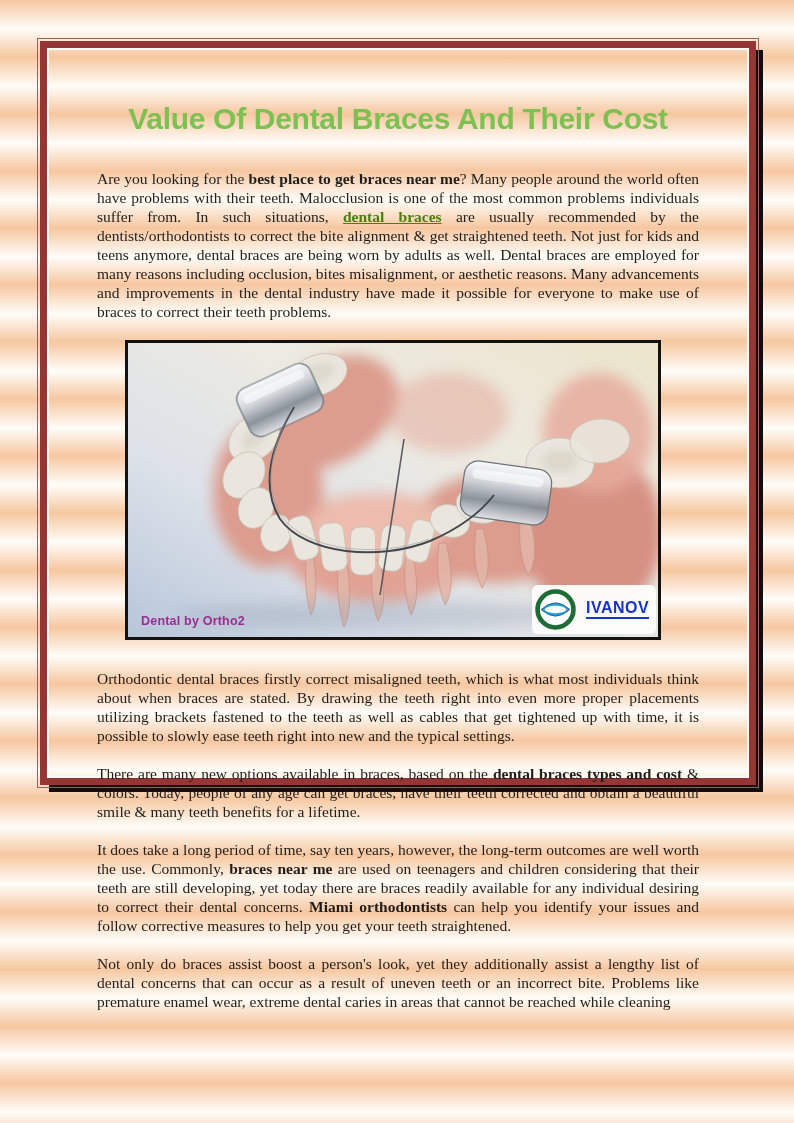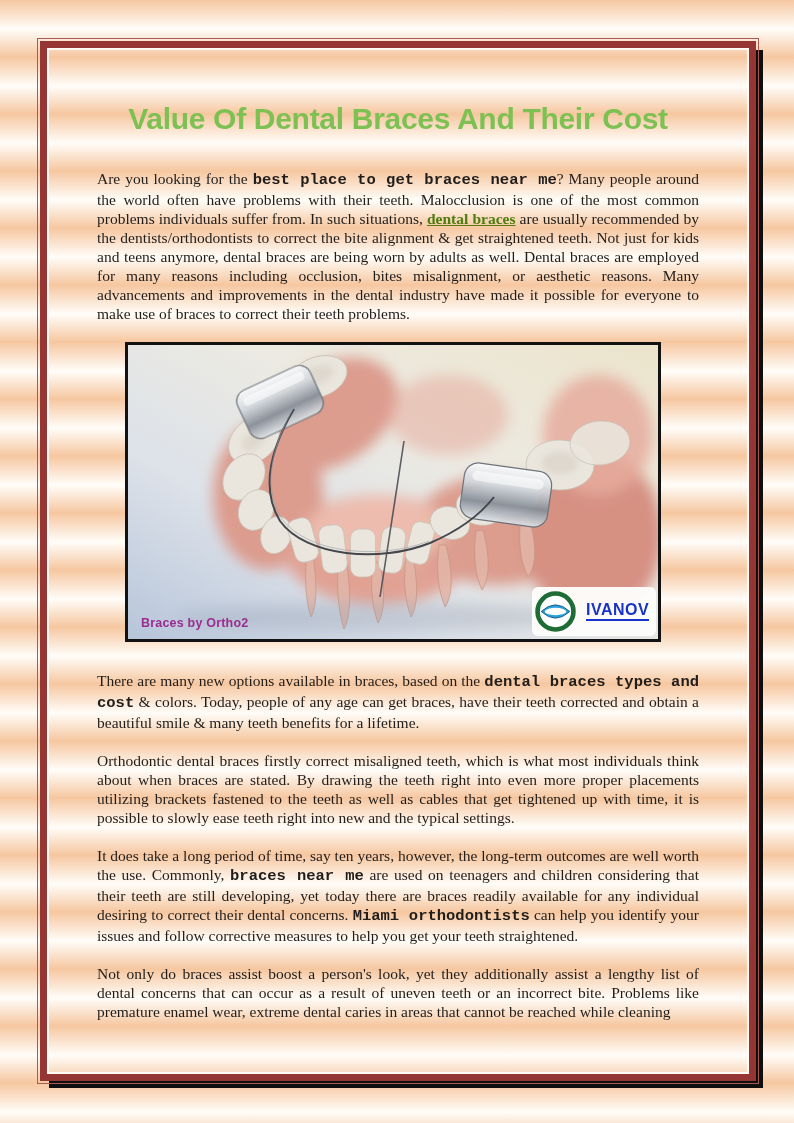--- a/index.html
+++ b/index.html
@@ -2,36 +2,36 @@
 <html><head>
 <meta charset="utf-8">
 <style>
   html,body{margin:0;padding:0;}
   body{
     width:794px;height:1123px;position:relative;overflow:hidden;
     background:repeating-linear-gradient(180deg,#f6c7a0 0px,#fffdf9 29px,#f6c7a0 57px);
     font-family:"Liberation Serif",serif;
   }
   .frame{
-    position:absolute;left:40px;top:41px;width:716px;height:1040px;
+    position:absolute;left:40px;top:41px;width:716px;height:744px;
     box-sizing:border-box;border:7px solid #963634;
     outline:1px solid #a85a55;outline-offset:2px;
     box-shadow:8px 8px 0 -1px #0f0f0f, inset 0 0 0 2px rgba(255,253,250,.9);
   }
   .content{height:100%;box-sizing:border-box;padding:54px 50px 0 50px;}
   h1.page-title{
     margin:0 0 33px 0;text-align:center;
     font-family:"Liberation Sans",sans-serif;font-weight:bold;
     font-size:30px;letter-spacing:-0.3px;color:#7cc152;
   }
   .article p{
     margin:0 0 19px 0;font-size:15.5px;line-height:19px;
     text-align:justify;color:#211d1a;
   }
-  .article .b{font-weight:bold;font-family:Liberation Mono, monospace;}
+  .article .b{font-weight:bold;}
   .article a{color:#4d7c0f;font-weight:bold;text-decoration:underline;cursor:pointer;}
   figure.braces-figure{
     margin:15px 0 29px 28px;width:536px;height:300px;box-sizing:border-box;
     border:3px solid #121212;position:relative;background:#e9ebee;overflow:hidden;
   }
   figure.braces-figure svg.jaw{display:block;width:530px;height:294px;}
   .powered-by{
     position:absolute;left:13px;bottom:9px;
     font-family:"Liberation Sans",sans-serif;font-weight:bold;
     font-size:12.5px;color:#9b2d90;letter-spacing:.2px;
@@ -144,38 +144,38 @@
 
           <g fill="none">
             <path d="M166,64 C146,98 130,140 152,176 C178,212 252,218 302,198 C330,186 352,170 366,152" stroke="#43474d" stroke-width="2"></path>
             <path d="M166,62 C147,96 132,139 154,174 C180,209 252,215 301,196" stroke="#9aa1a8" stroke-width="0.9" opacity="0.7"></path>
             <path d="M276,96 C268,150 258,210 252,252" stroke="#43474d" stroke-width="1.6" opacity="0.85"></path>
           </g>
 
           <ellipse cx="250" cy="272" rx="200" ry="14" fill="#8e99ab" opacity="0.3" filter="url(#blur6)"></ellipse>
         </svg>
 
-        <div class="powered-by">Braces by Ortho2</div>
+        <div class="powered-by">Dental by Ortho2</div>
 
         <div class="logo">
           <svg class="logo-circle" viewBox="0 0 40 40" aria-hidden="true">
             <circle cx="20" cy="20" r="17.5" fill="#ffffff" stroke="#1e6b35" stroke-width="4.5"></circle>
             <path d="M6,20 Q20,7 34,20 Q20,33 6,20 Z" fill="#2a9fd8" stroke="#16527e" stroke-width="0.8"></path>
             <ellipse cx="20" cy="20" rx="10.5" ry="3.6" fill="#ffffff"></ellipse>
           </svg>
           <div class="logo-text">
             <span class="logo-name">IVANOV</span>
             <span class="logo-line2">ORTHODONTIC</span>
             <span class="logo-line3">EXPERTS</span>
           </div>
         </div>
       </figure>
 
       <div id="para-slot-2">
+          <p><span>Orthodontic dental braces firstly correct misaligned teeth, which is what most individuals think about when braces are stated. By drawing the teeth right into even more proper placements utilizing brackets fastened to the teeth as well as cables that get tightened up with time, it is possible to slowly ease teeth right into new and the typical settings.</span></p>
           <p><span>There are many new options available in braces, based on the </span><span class="b">dental braces types and cost</span><span> &amp; colors. Today, people of any age can get braces, have their teeth corrected and obtain a beautiful smile &amp; many teeth benefits for a lifetime.</span></p>
-          <p><span>Orthodontic dental braces firstly correct misaligned teeth, which is what most individuals think about when braces are stated. By drawing the teeth right into even more proper placements utilizing brackets fastened to the teeth as well as cables that get tightened up with time, it is possible to slowly ease teeth right into new and the typical settings.</span></p>
           <p><span>It does take a long period of time, say ten years, however, the long-term outcomes are well worth the use. Commonly, </span><span class="b">braces near me</span><span> are used on teenagers and children considering that their teeth are still developing, yet today there are braces readily available for any individual desiring to correct their dental concerns. </span><span class="b">Miami orthodontists</span><span> can help you identify your issues and follow corrective measures to help you get your teeth straightened.</span></p>
           <p><span>Not only do braces assist boost a person's look, yet they additionally assist a lengthy list of dental concerns that can occur as a result of uneven teeth or an incorrect bite. Problems like premature enamel wear, extreme dental caries in areas that cannot be reached while cleaning</span></p>
         </div>
     </div>
 
   </div>
 </div>
 
 </body></html>

